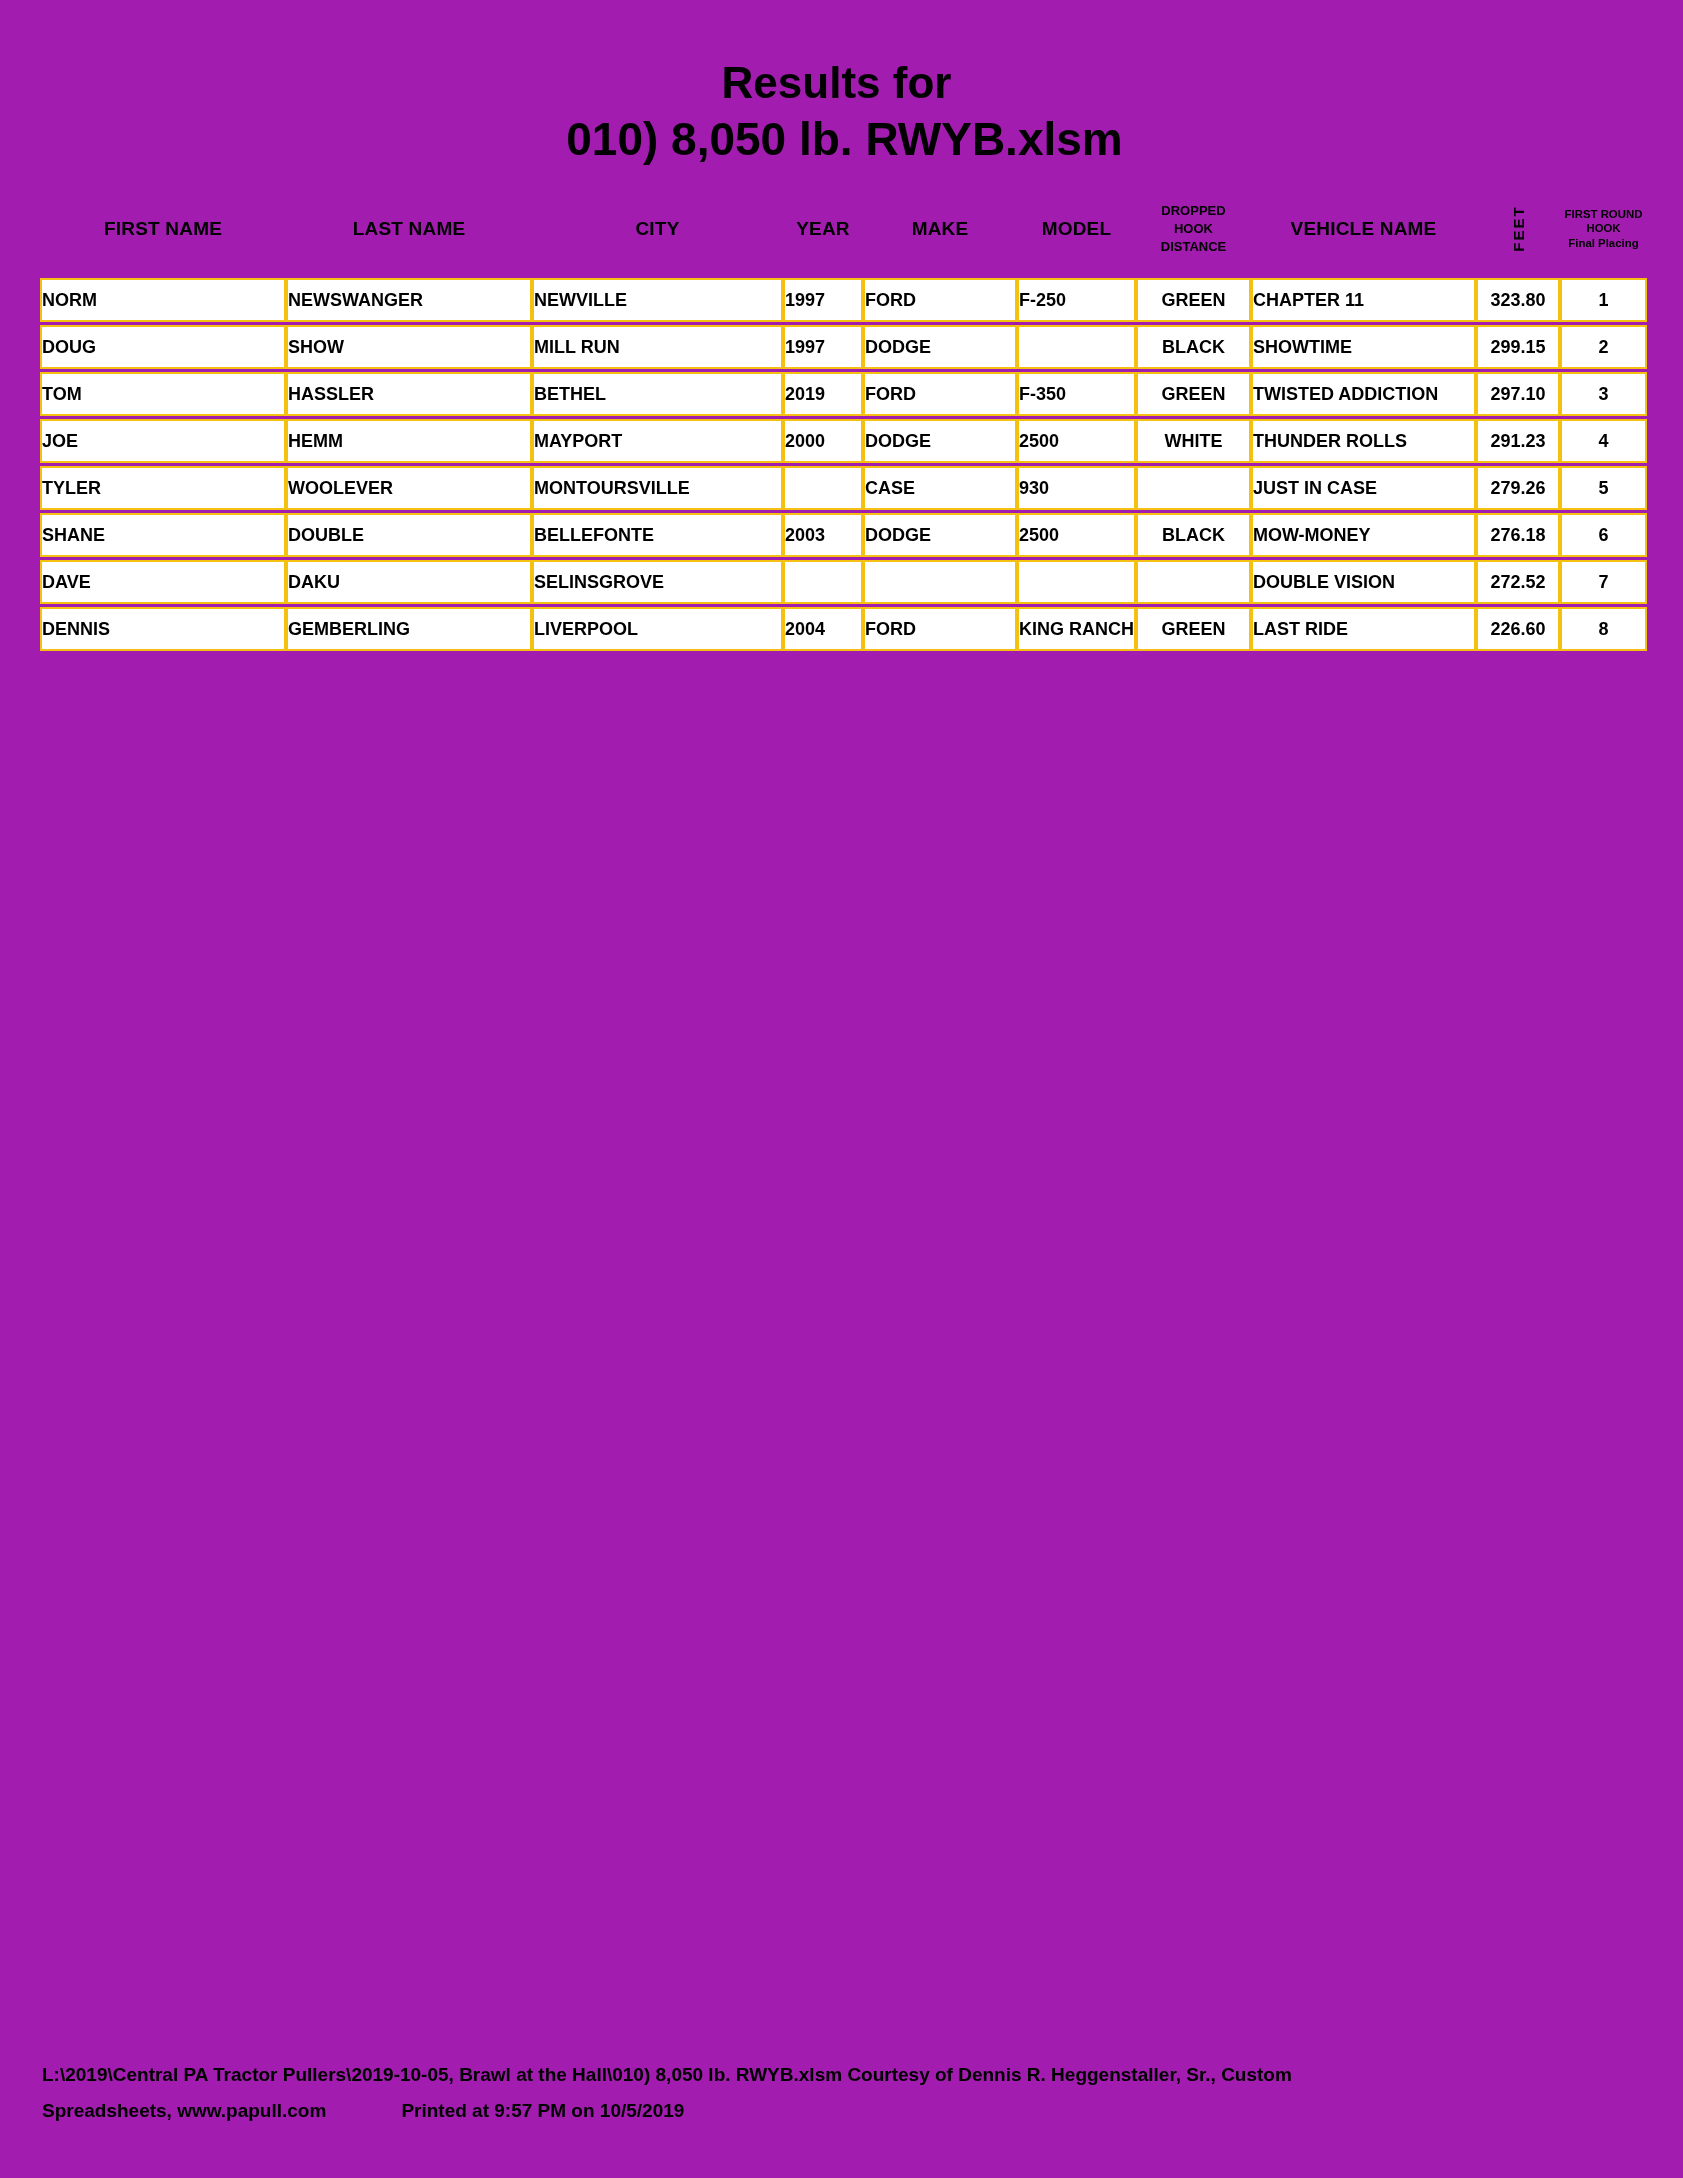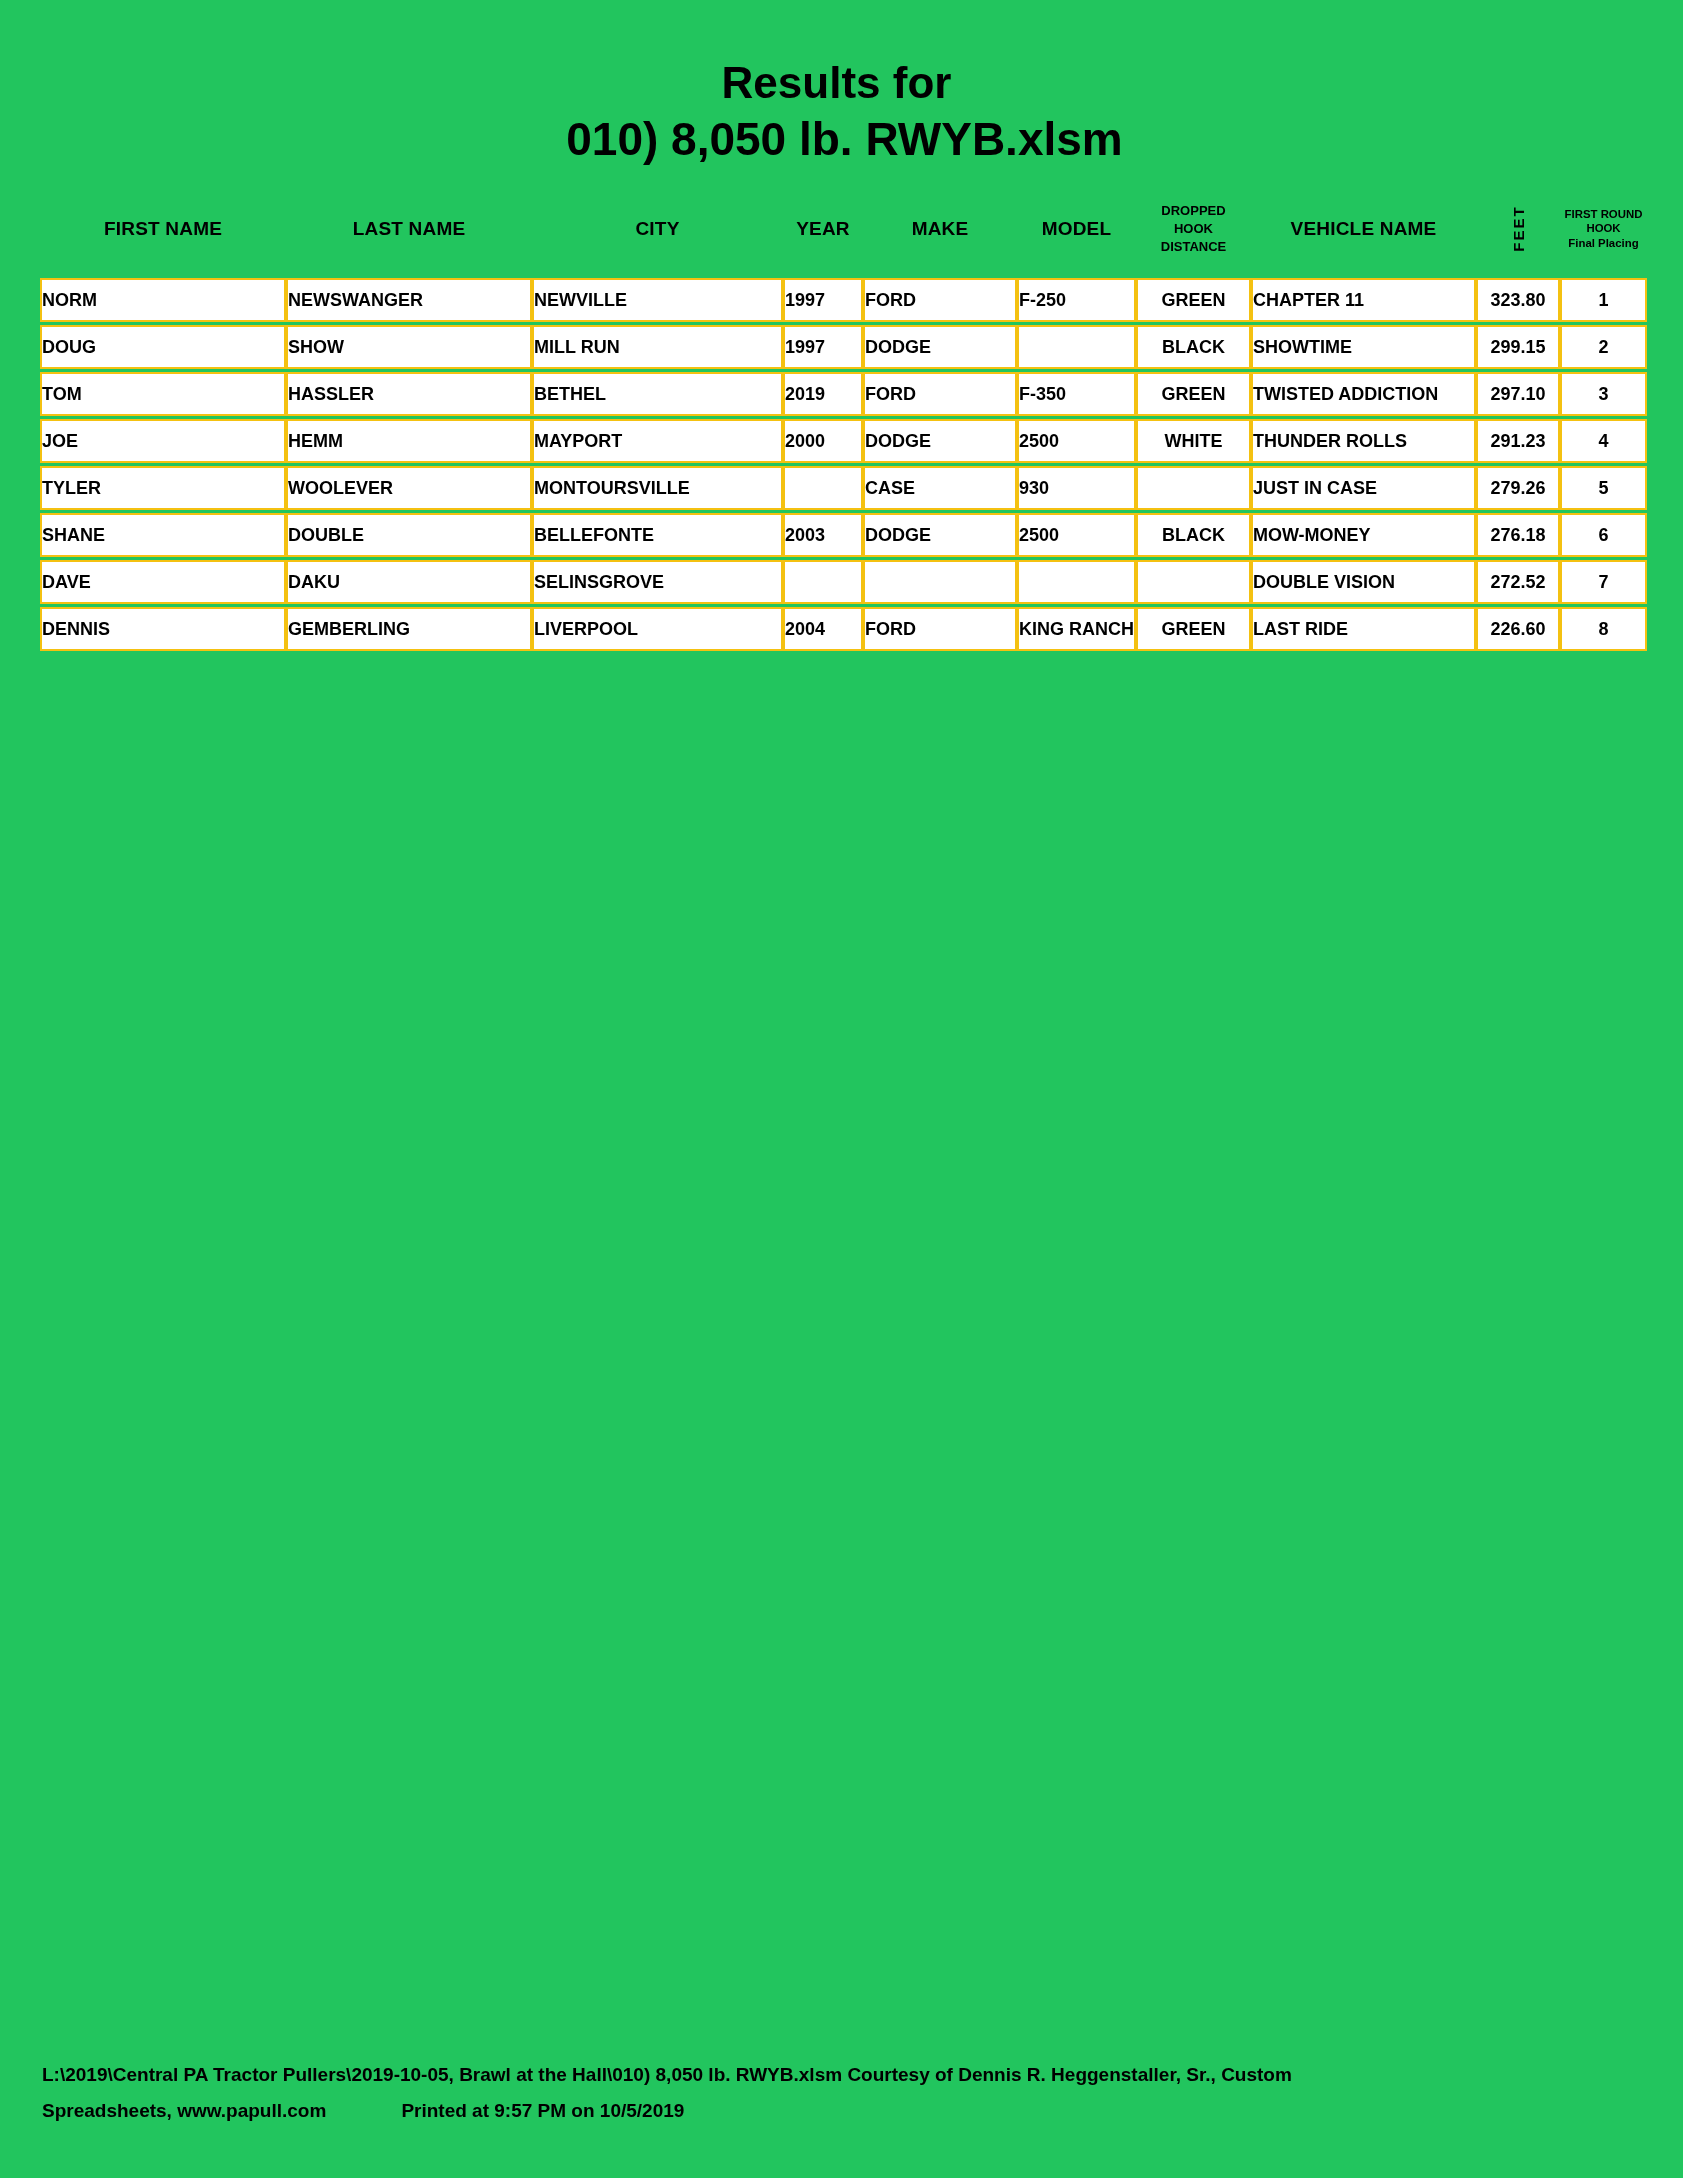--- a/index.html
+++ b/index.html
@@ -1,19 +1,19 @@
 <!DOCTYPE html>
 <html style="--grid: #F4C111; --ink: #000000;"><head>
 <meta charset="utf-8">
 <style>
   :root { --grid:#F4C111; --ink:#000000; }
   * { box-sizing:border-box; }
   html,body { margin:0; padding:0; background:#ffffff; }
   .page {
-    position:relative; width:1683px; height:2178px; background:#22c55e;
+    position:relative; width:1683px; height:2178px; background:#a21caf;
     font-family:"Liberation Sans", sans-serif; font-weight:bold; color:var(--ink);
     overflow:hidden;
   }
   
   .title { position:absolute; top:55px; left:0; width:1673px; text-align:center; }
   .title .t1 { font-size:44px; line-height:55px; }
   .title .t2 { font-size:46px; line-height:59px;padding-left:16px; }
 
   
   .c0{width:246px}.c1{width:246px}.c2{width:251px}.c3{width:80px}.c4{width:154px}

